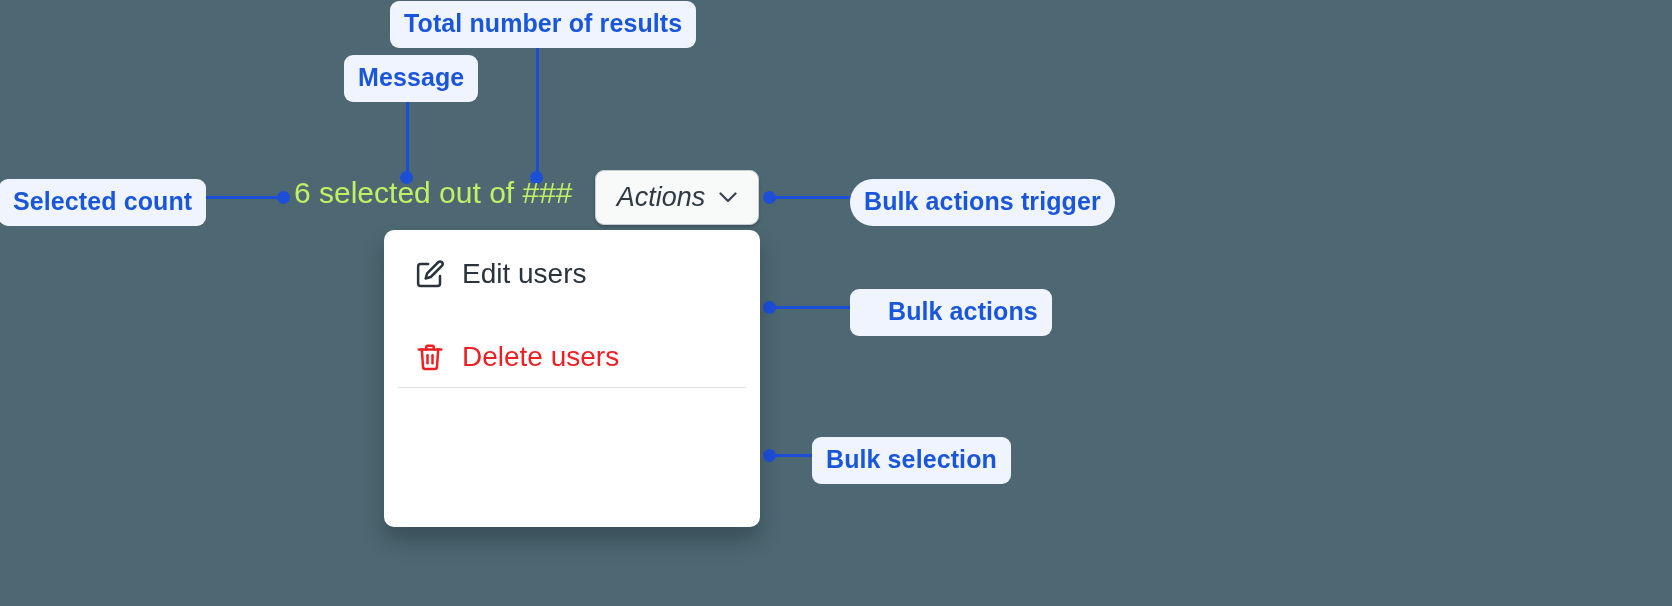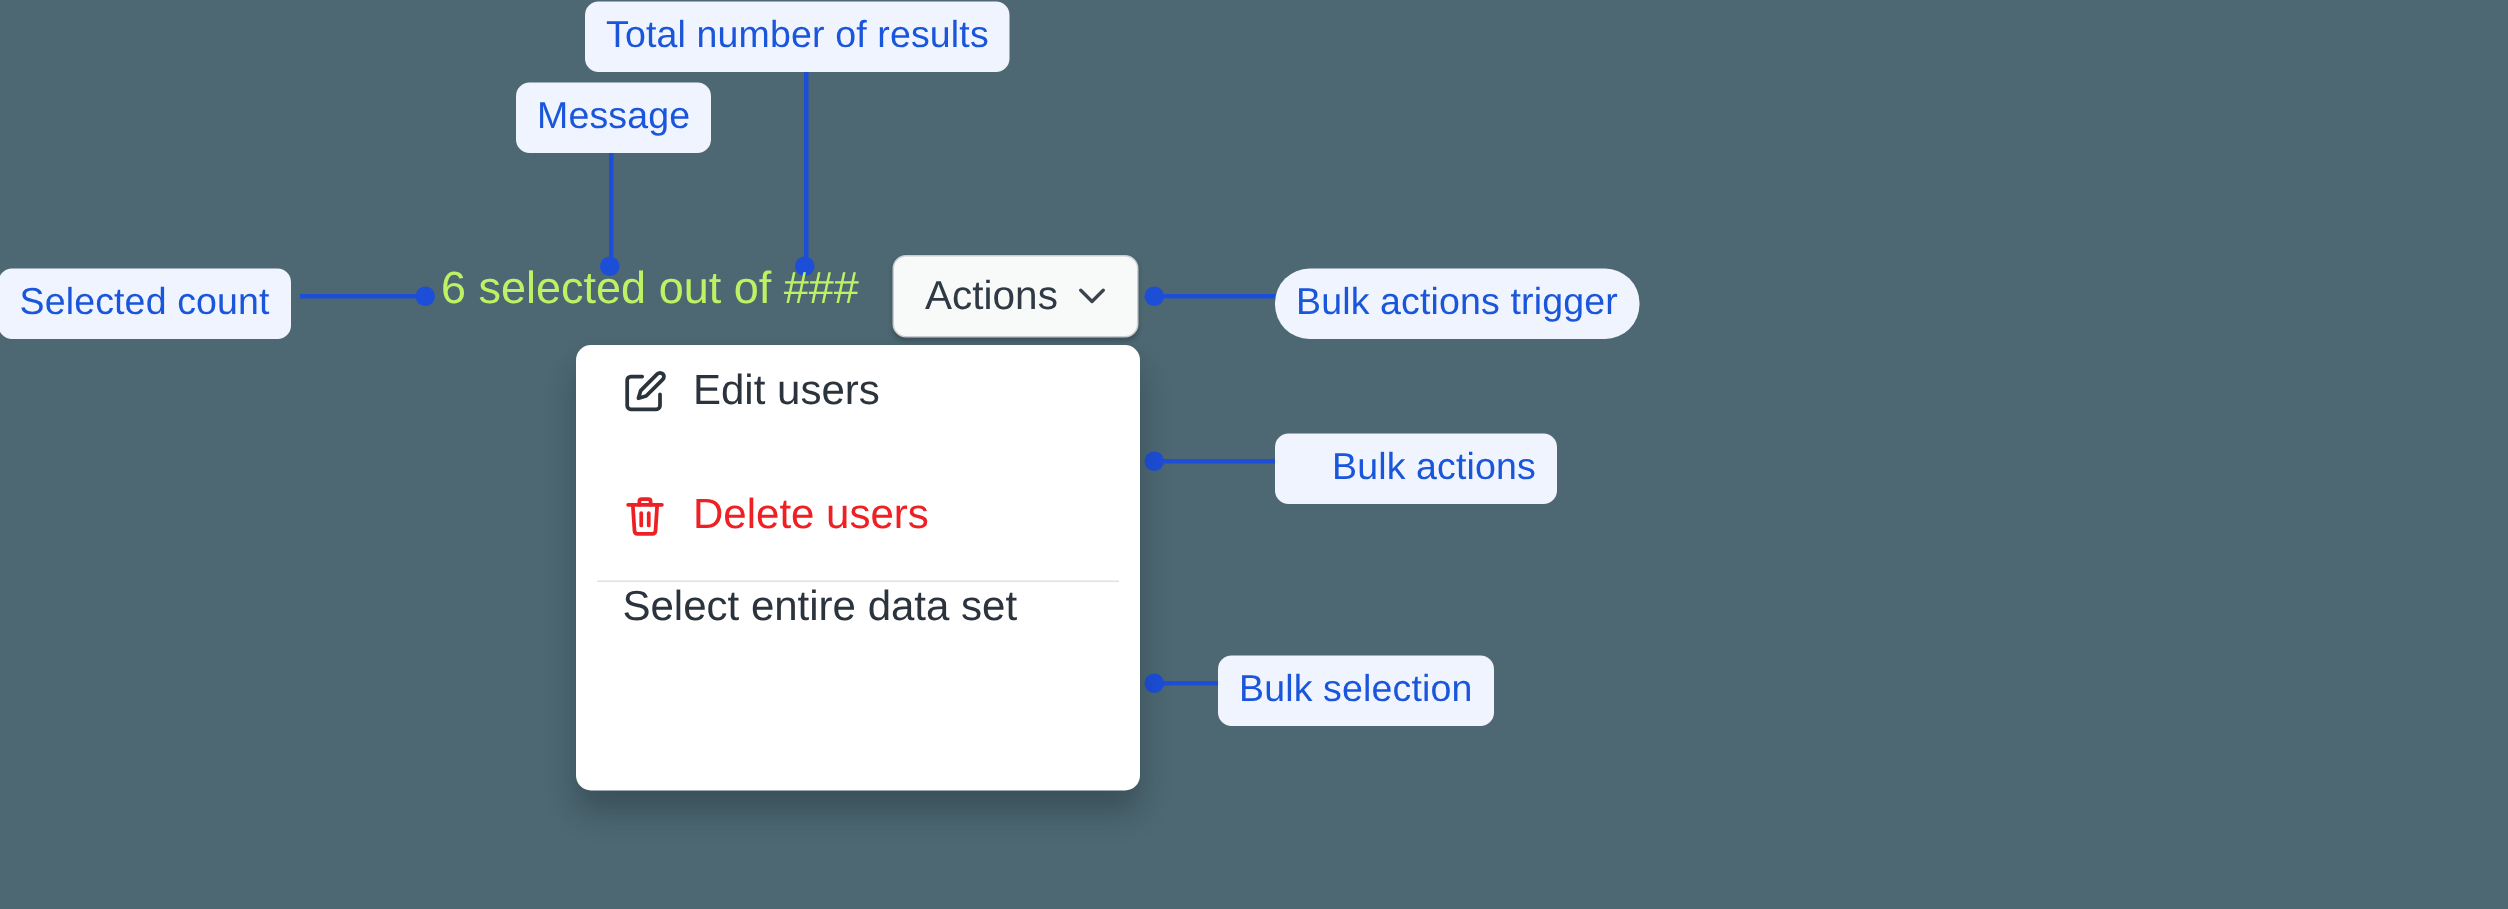--- a/index.html
+++ b/index.html
@@ -14,21 +14,21 @@
     overflow: hidden;
     position: relative;
   }
 
   
   .callout {
     position: absolute;
     background: #eff4fe;
     color: #1a56db;
     font-size: 25px;
-    font-weight: 400;
+    font-weight: 700;
     line-height: 1;
     padding: 10px 14px 12px 14px;
     border-radius: 9px;
     white-space: nowrap;
     letter-spacing: 0.1px;
   }
 
   
   .conn-h {
     position: absolute;
@@ -73,20 +73,21 @@
     display: flex;
     align-items: center;
     justify-content: center;
     gap: 14px;
     box-sizing: border-box;
   }
   .actions-button .label {
     font-size: 27px;
     color: #2f3a45;
     line-height: 1;
+    font-style: italic;
   }
   .chevron {
     width: 18px;
     height: 11px;
     display: block;
   }
 
   
   .menu {
     position: absolute;
@@ -99,20 +100,21 @@
     box-shadow: 0 14px 20px rgba(18,25,35,0.30);
     box-sizing: border-box;
     overflow: hidden;
   }
   .menu-item {
     position: absolute;
     left: 0;
     width: 100%;
     height: 56px;
     display: flex;
+    align-items: center;
     box-sizing: border-box;
     padding-left: 31px;
     gap: 17px;
   }
   .menu-item .mi-label {
     font-size: 28px;
     line-height: 1;
     color: #2b333c;
     white-space: nowrap;
   }
@@ -203,18 +205,15 @@
         <path d="M5.5 6L6.4 20C6.5 20.9 7.2 21.5 8 21.5H16C16.8 21.5 17.5 20.9 17.6 20L18.5 6" stroke="#ee2024" stroke-width="2" stroke-linecap="round" stroke-linejoin="round"></path>
         <path d="M10 10.5V17" stroke="#ee2024" stroke-width="2" stroke-linecap="round"></path>
         <path d="M14 10.5V17" stroke="#ee2024" stroke-width="2" stroke-linecap="round"></path>
       </svg>
     </span>
     <span class="mi-label">Delete users</span>
   </div>
 
   <div class="menu-divider"></div>
 
-  <div class="menu-item plain" style="top:160px;">
-    <span class="mi-label">Select entire data set</span>
-  </div>
 
 
 </div>
 
 </body></html>

